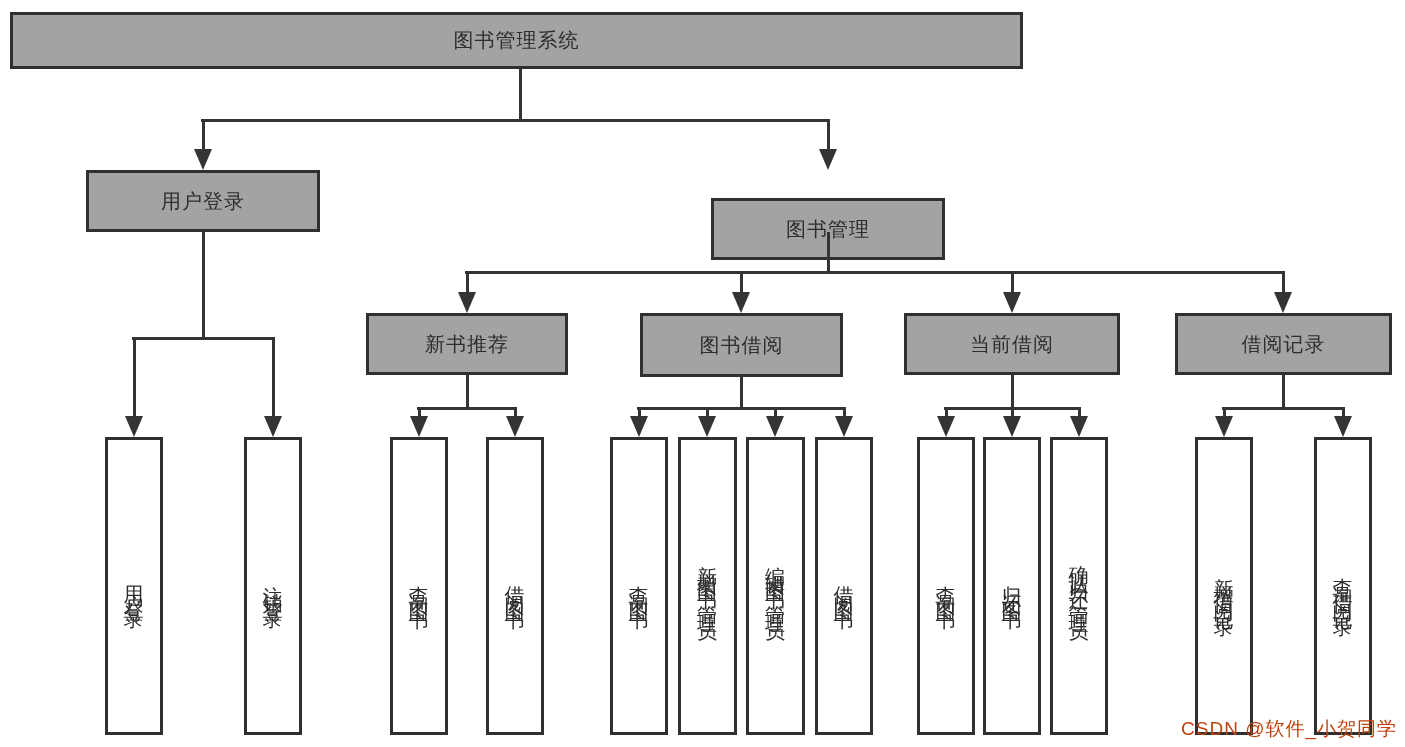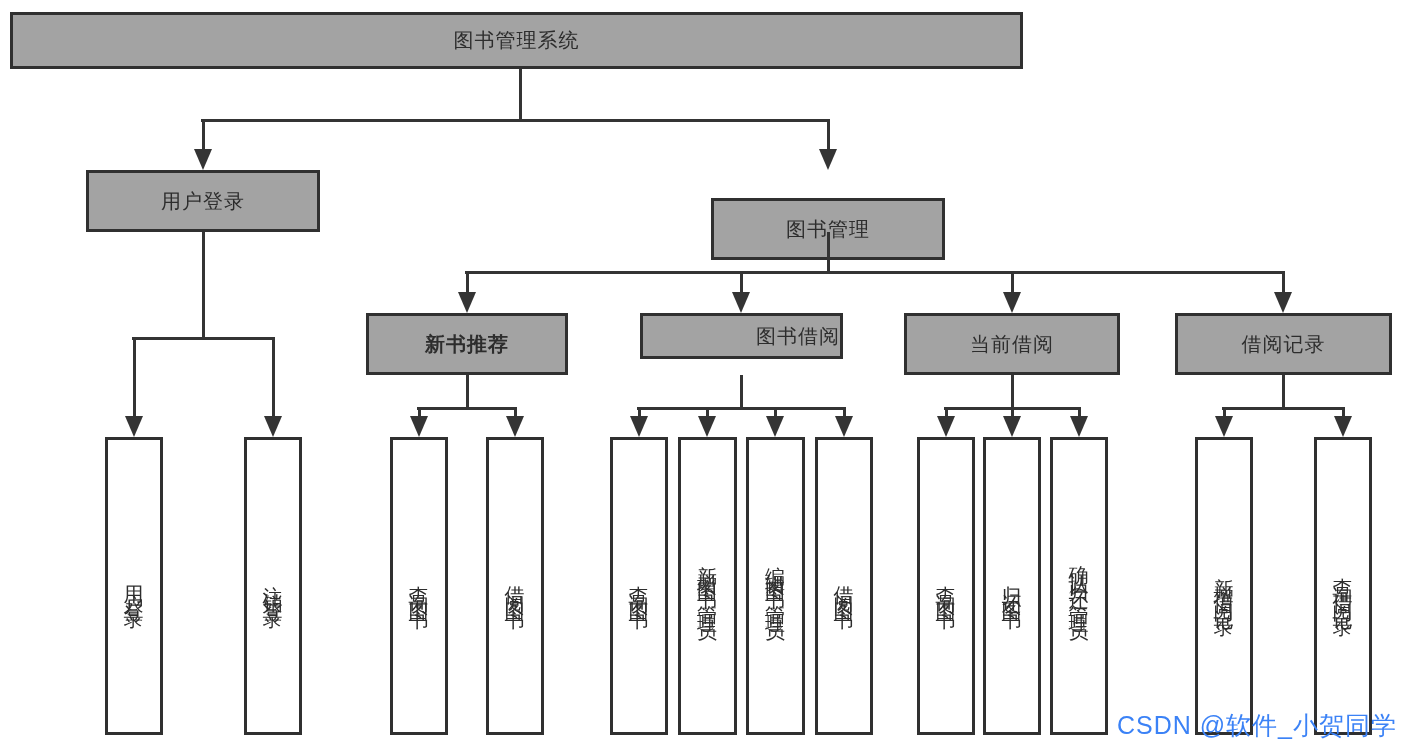--- a/index.html
+++ b/index.html
@@ -40,22 +40,22 @@
   .hl{position:absolute;height:3px;background:var(--line);}
   .arr{
     position:absolute;width:0;height:0;
     border-left:9px solid transparent;
     border-right:9px solid transparent;
     border-top:21px solid var(--line);
   }
   .watermark{
     position:absolute;
     right:8px;bottom:5px;
-    font-size:25px;
-    color:#3b82f6;
+    font-size:19px;
+    color:#c2410c;
     letter-spacing:1px;
     z-index:10;
     white-space:nowrap;
   }
 </style>
 </head>
 <body>
 
 <div id="canvas">
 
@@ -94,24 +94,24 @@
     <div class="vl" style="left:465.5px;top:272px;height:21px;"></div>
     <div class="arr" style="left:458px;top:292px;"></div>
     <div class="vl" style="left:739.5px;top:272px;height:21px;"></div>
     <div class="arr" style="left:732px;top:292px;"></div>
     <div class="vl" style="left:1010.5px;top:272px;height:21px;"></div>
     <div class="arr" style="left:1003px;top:292px;"></div>
     <div class="vl" style="left:1281.5px;top:272px;height:21px;"></div>
     <div class="arr" style="left:1274px;top:292px;"></div>
   </div>
 
-  <div class="hbox" style="left:366px;top:313px;width:202px;height:62px;font-weight:bold;">
+  <div class="hbox" style="left:366px;top:313px;width:202px;height:62px;">
     <span>新书推荐</span>
   </div>
-  <div class="hbox" style="left:640px;top:313px;width:203px;height:46px;justify-content:flex-end;">
+  <div class="hbox" style="left:640px;top:313px;width:203px;height:64px;">
     <span>图书借阅</span>
   </div>
   <div class="hbox" style="left:904px;top:313px;width:216px;height:62px;">
     <span>当前借阅</span>
   </div>
   <div class="hbox" style="left:1175px;top:313px;width:217px;height:62px;">
     <span>借阅记录</span>
   </div>
 
   <div>

